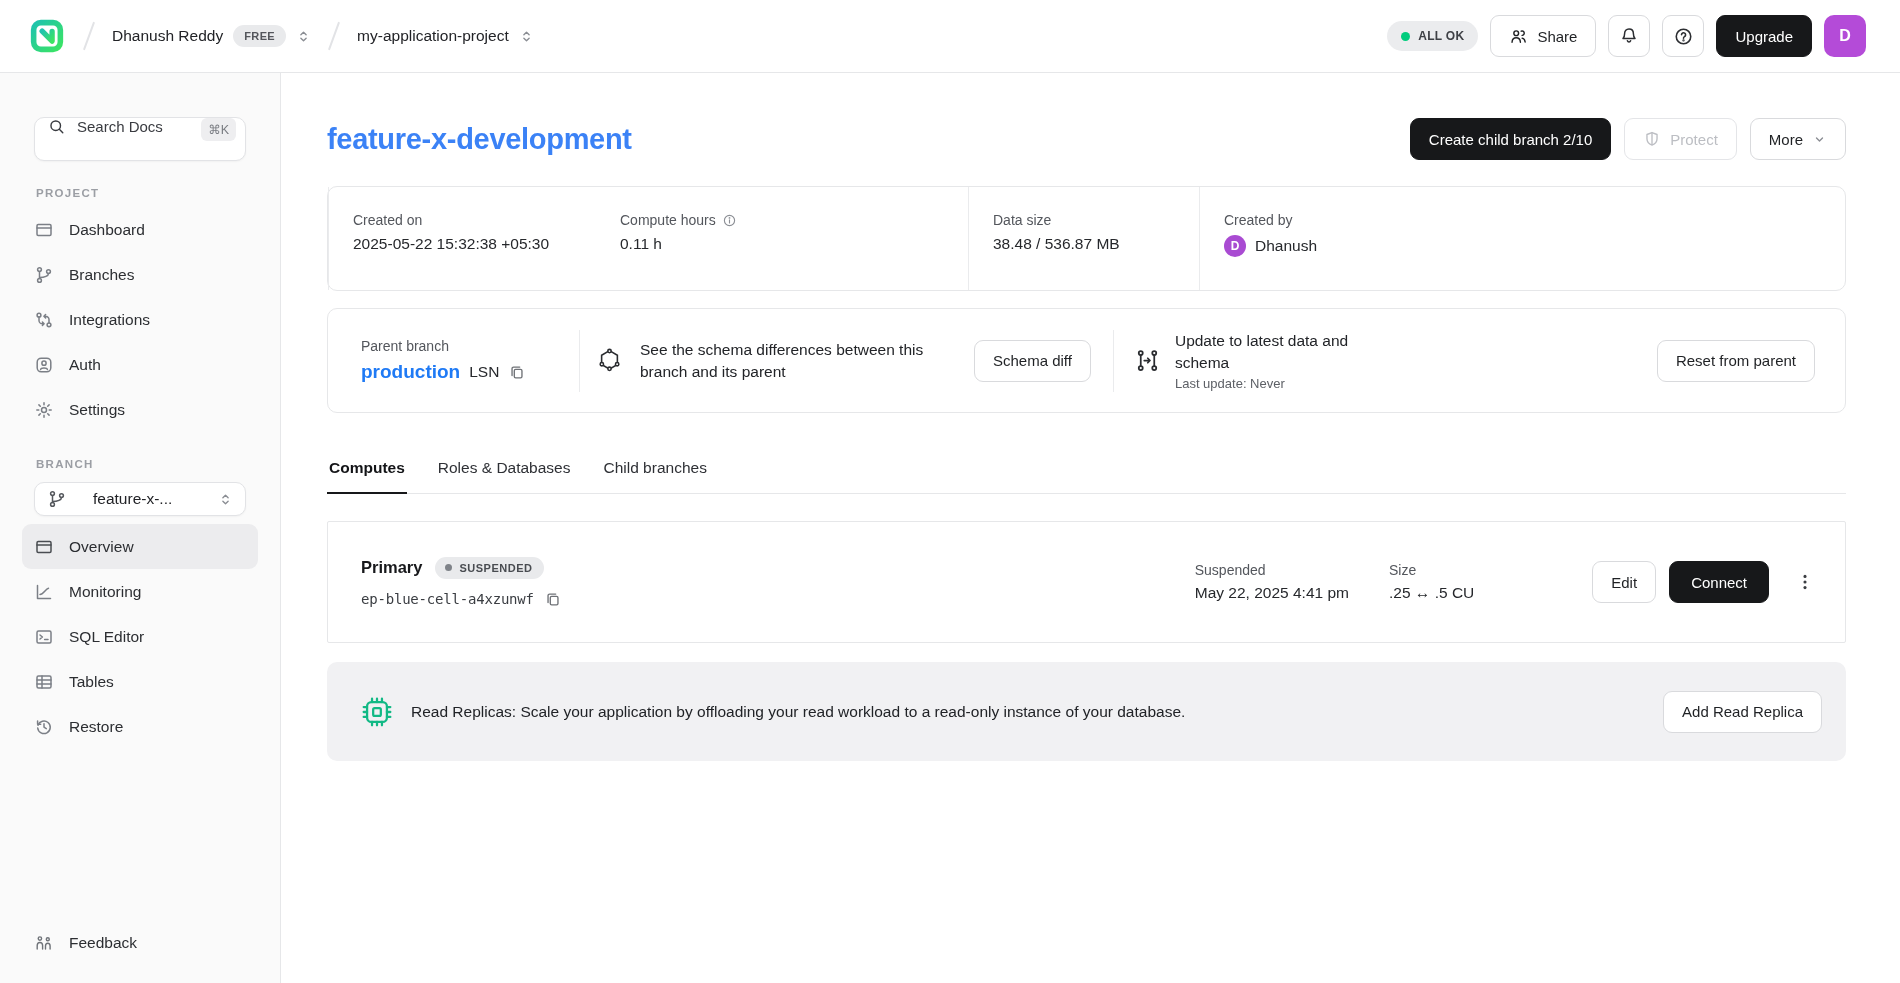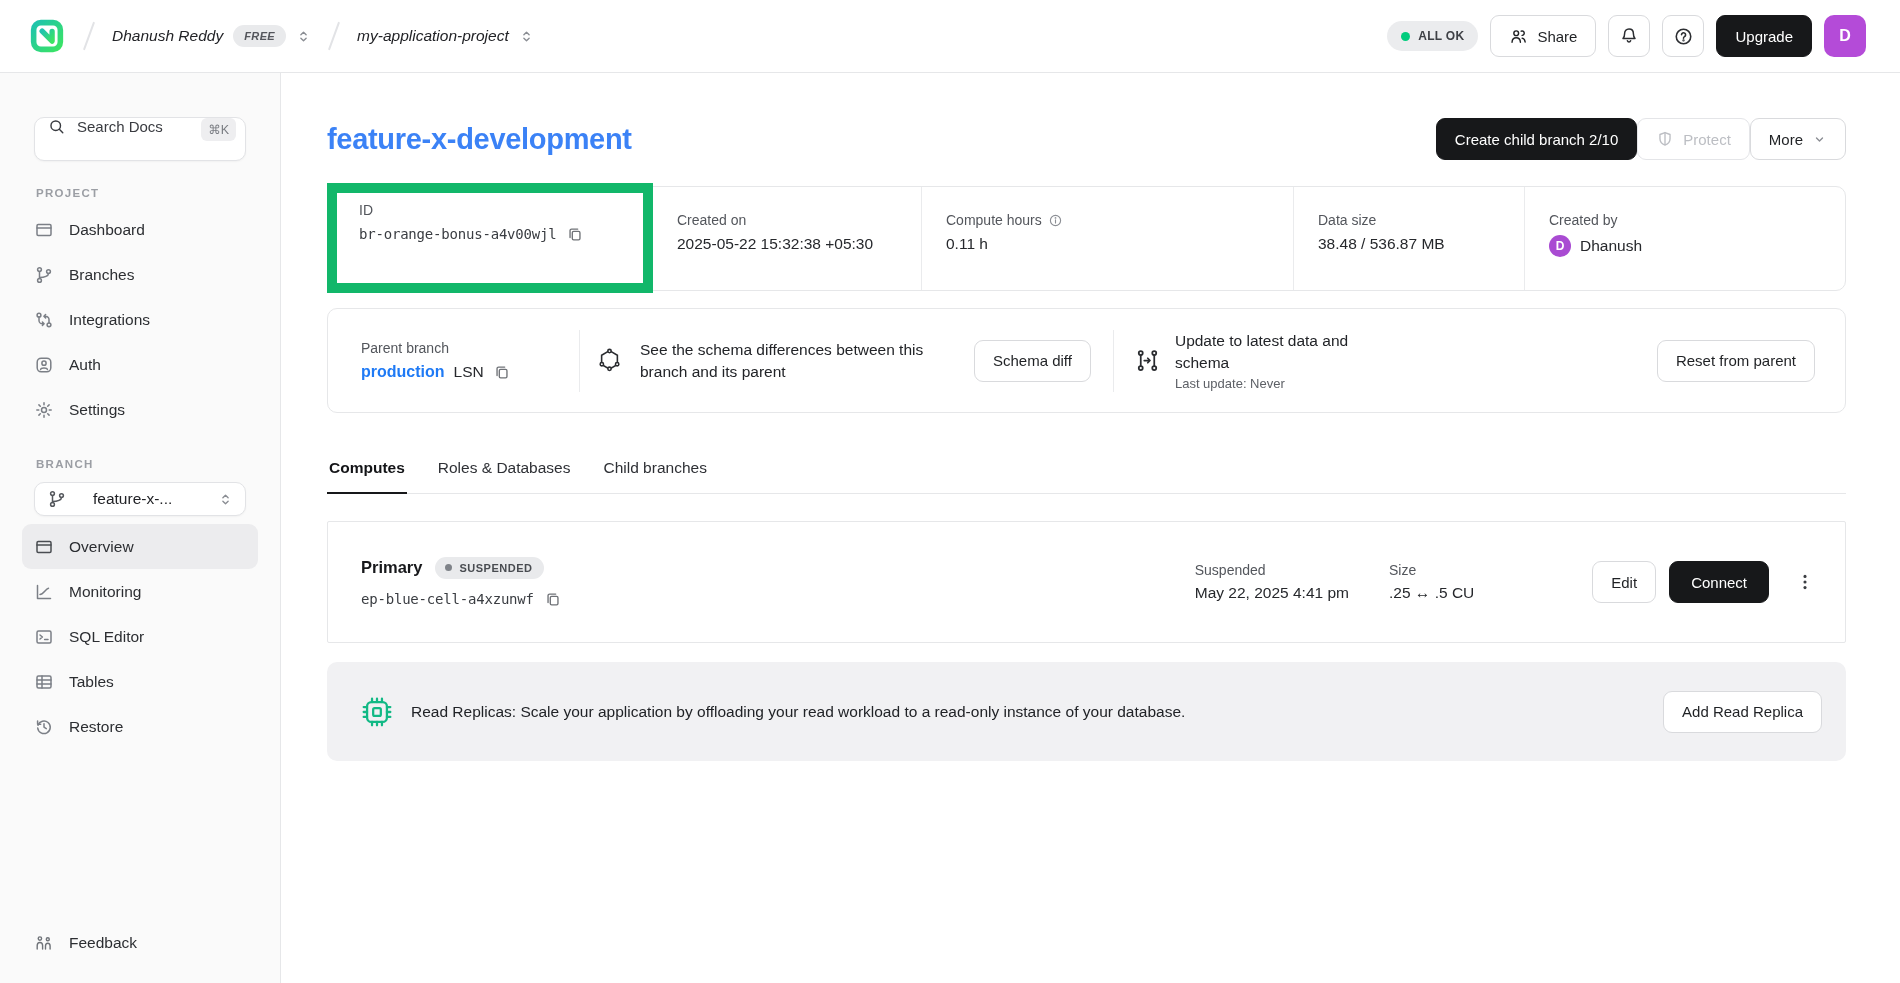--- a/index.html
+++ b/index.html
@@ -8,21 +8,21 @@
   svg { display:block; }
 
   
   header { height:73px; display:flex; align-items:center; justify-content:space-between;
     padding:0 34px 0 30px; border-bottom:1px solid #e6e7e9; }
   .h-left { display:flex; align-items:center; gap:8px; }
   .logo-btn { background:none; border:none; padding:0 6px 0 0; cursor:pointer; }
   .slash { display:inline-block; width:2px; height:30px; background:#e2e3e6; transform:rotate(20deg);
     border-radius:2px; margin:0 10px; }
   .crumb { display:flex; align-items:center; gap:10px; background:none; border:none; cursor:pointer;
-    font-family:inherit; font-size:15.5px; font-weight:500; color:#222327; padding:6px 4px;font-style:italic; }
+    font-family:inherit; font-size:15.5px; font-weight:500; color:#222327; padding:6px 4px; }
   .badge-free { background:#e9eaec; color:#54565c; font-size:11px; font-weight:700;
     letter-spacing:.4px; padding:5px 11px; border-radius:999px; }
   .chev { color:#8a8d93; }
   .h-right { display:flex; align-items:center; gap:12px; }
   .status-pill { display:flex; align-items:center; gap:8px; background:#ebecee; border-radius:999px;
     padding:8px 14px; font-size:12px; font-weight:600; letter-spacing:.3px; color:#3e4045; }
   .status-dot { width:9px; height:9px; border-radius:50%; background:#00cc7d; }
   .btn { display:inline-flex; align-items:center; justify-content:center; gap:9px; height:42px;
     padding:0 18px; border-radius:9px; font-family:inherit; font-size:15px; font-weight:500;
     cursor:pointer; white-space:nowrap; }
@@ -56,21 +56,21 @@
   .branch-select .ni { color:#55585d; }
   .branch-select .chev { margin-left:auto; }
   .feedback { margin-top:auto; display:flex; align-items:center; gap:15px; font-size:15.5px;
     color:#2c2e32; cursor:pointer; }
   .feedback .ni { color:#6f7379; }
 
   
   main { flex:1; padding:44px 54px 0 46px; }
   .title-row { display:flex; align-items:center; justify-content:space-between; height:44px; margin-bottom:25px; }
   h1 { margin:0; font-size:29px; font-weight:700; letter-spacing:-.3px; color:#3b82f6; }
-  .title-actions { display:flex; }
+  .title-actions { display:flex; gap:13px; }
   .btn-disabled { background:#fff; border:1px solid #e4e5e8; color:#bcbec3; cursor:default; }
 
   
   .info-card { position:relative; border:1px solid #e6e7e9; border-radius:10px; height:105px;
     display:flex; align-items:stretch; }
   .id-cell { width:326px; flex:0 0 326px; position:relative; margin:-4px 0 -3px -1px;
     border:10px solid #12b76a; background:#fff; z-index:2; padding:9px 0 0 22px; }
   .cell-label { font-size:14px; color:#53565c; margin-bottom:7px; }
   .cell-label-row { display:flex; align-items:center; gap:6px; font-size:14px; color:#53565c; margin-bottom:7px; }
   .cell-value { font-size:15.5px; color:#26282c; display:flex; align-items:center; gap:9px; }
@@ -83,21 +83,21 @@
   .w-data { flex:0 0 231px; }
   .w-by { flex:1; }
   .mini-avatar { width:22px; height:22px; border-radius:50%; background:#a94bd2; color:#fff;
     font-size:12px; font-weight:700; display:flex; align-items:center; justify-content:center; }
   .info-i { color:#8c8f95; }
 
   
   .parent-card { margin-top:17px; border:1px solid #e6e7e9; border-radius:10px; height:105px;
     display:flex; align-items:center; }
   .pb-col1 { width:251px; flex:0 0 251px; padding-left:33px; }
-  .pb-link { color:#1f7af5; font-weight:600; font-size:16px; cursor:pointer; text-decoration:none; }
+  .pb-link { color:#1f7af5; font-weight:600; font-size:19px; cursor:pointer; text-decoration:none; }
   .pb-lsn { color:#26282c; font-size:15.5px; }
   .v-div { width:1px; height:62px; background:#eaebed; }
   .pb-col2 { display:flex; align-items:center; gap:17px; padding-left:16px; }
   .pb-col2 .txt { width:316px; font-size:15.5px; color:#222428; line-height:1.38; }
   .pb-col2 .btn { margin-left:1px; margin-right:22px; }
   .pb-col3 { flex:1; display:flex; align-items:center; gap:15px; padding-left:21px; }
   .pb-col3 .txt { width:212px; font-size:15.5px; color:#222428; line-height:1.38; }
   .pb-sub { font-size:13px; color:#5d6066; margin-top:3px; }
   .pb-col3 .btn { margin-left:auto; margin-right:30px; }
   .pb-icon { color:#2a2c30; }
@@ -328,32 +328,20 @@
         <button class="btn btn-outline">
           <span>More</span>
           <svg class="chev" width="15" height="15" viewBox="0 0 20 20" fill="none" stroke="currentColor" stroke-width="1.8" stroke-linecap="round" stroke-linejoin="round">
             <path d="m6 8 4 4 4-4"></path>
           </svg>
         </button>
       </div>
     </div>
 
     <section class="info-card">
-      <div class="id-cell">
-        <div class="cell-label">ID</div>
-        <div class="cell-value">
-          <span class="mono">br-orange-bonus-a4v00wjl</span>
-          <button class="copy-btn">
-            <svg width="18" height="18" viewBox="0 0 20 20" fill="none" stroke="currentColor" stroke-width="1.5" stroke-linecap="round" stroke-linejoin="round">
-              <rect x="7" y="7" width="8.5" height="9.5" rx="1.5"></rect>
-                <path d="M13 4.5H6.2A1.7 1.7 0 0 0 4.5 6.2V14"></path>
-            </svg>
-          </button>
-        </div>
-      </div>
       <div class="info-cell w-created">
         <div class="cell-label">Created on</div>
         <div class="cell-value">2025-05-22 15:32:38 +05:30</div>
       </div>
       <div class="info-cell w-compute">
         <div class="cell-label-row">
           <span>Compute hours</span>
           <svg class="info-i" width="15" height="15" viewBox="0 0 20 20" fill="none" stroke="currentColor" stroke-width="1.5" stroke-linecap="round">
             <circle cx="10" cy="10" r="6.8"></circle>
               <path d="M10 9.2v4"></path>

